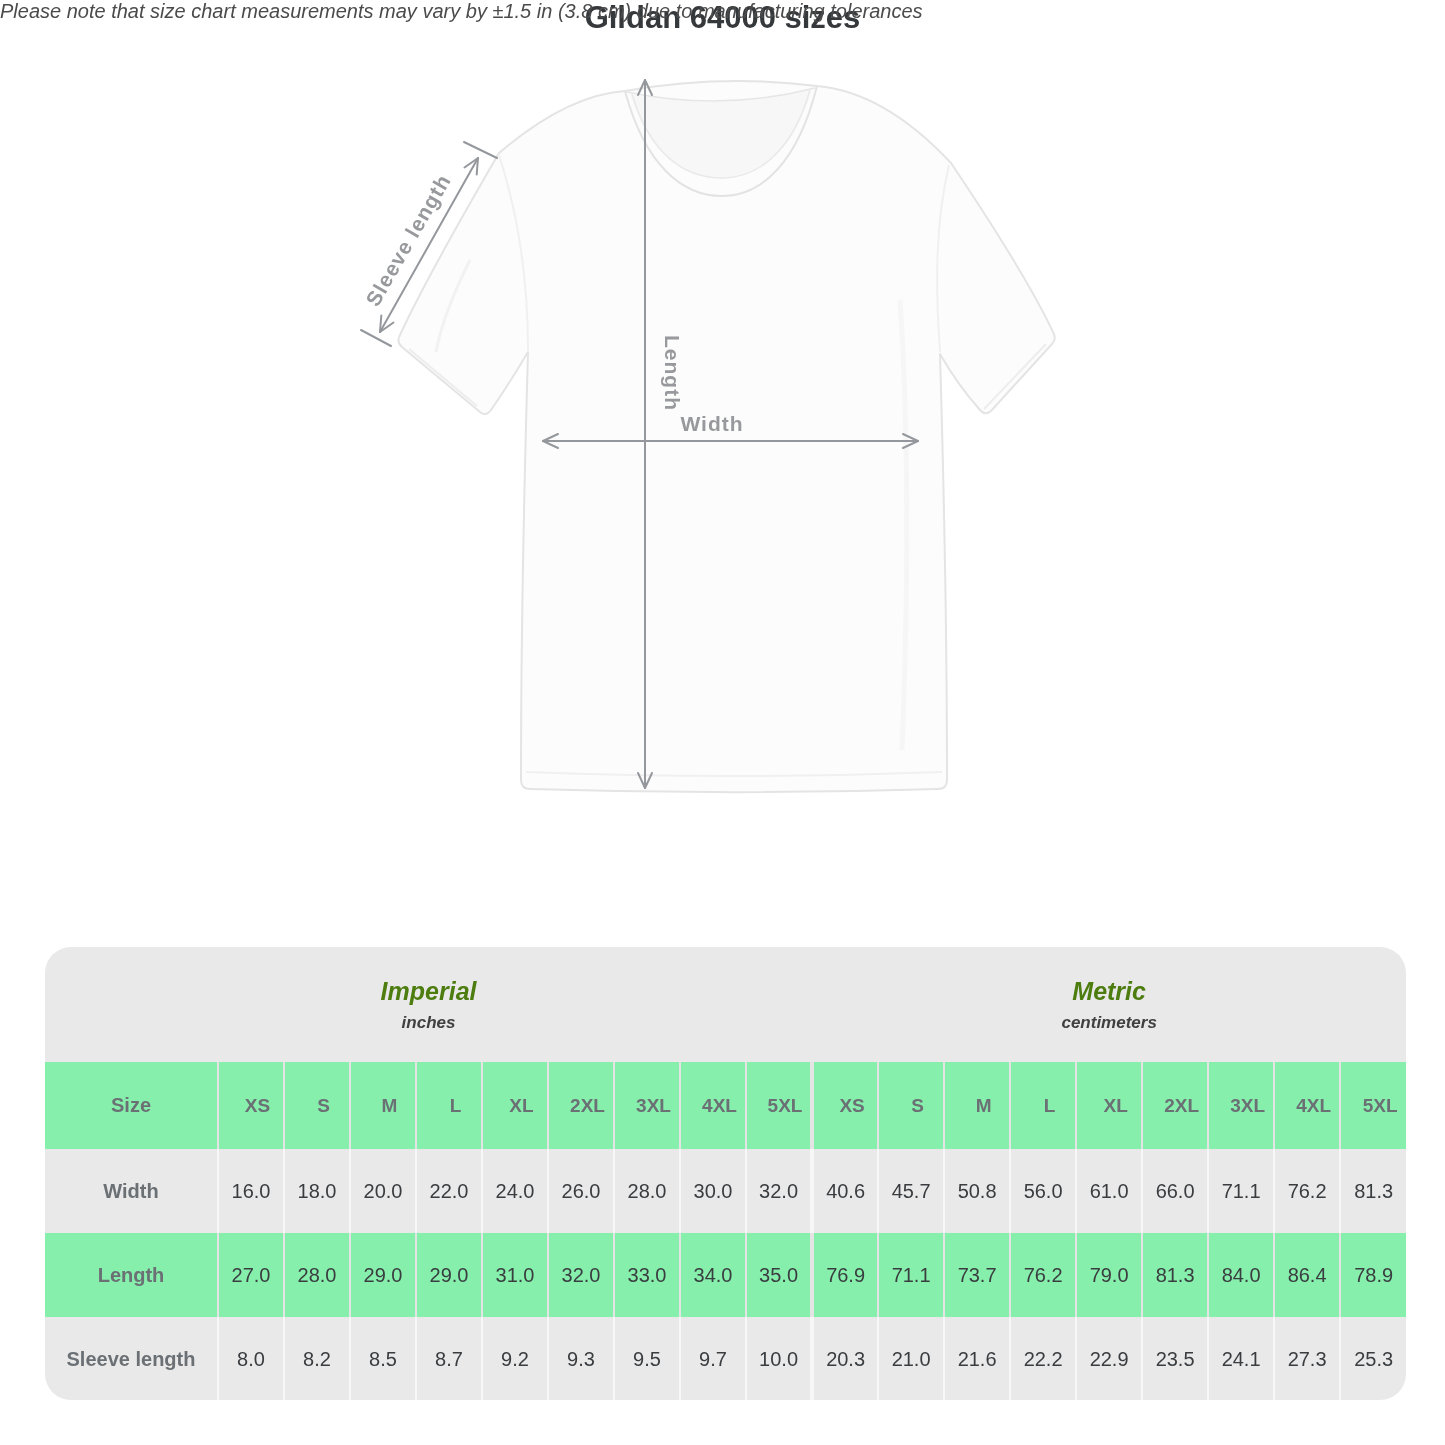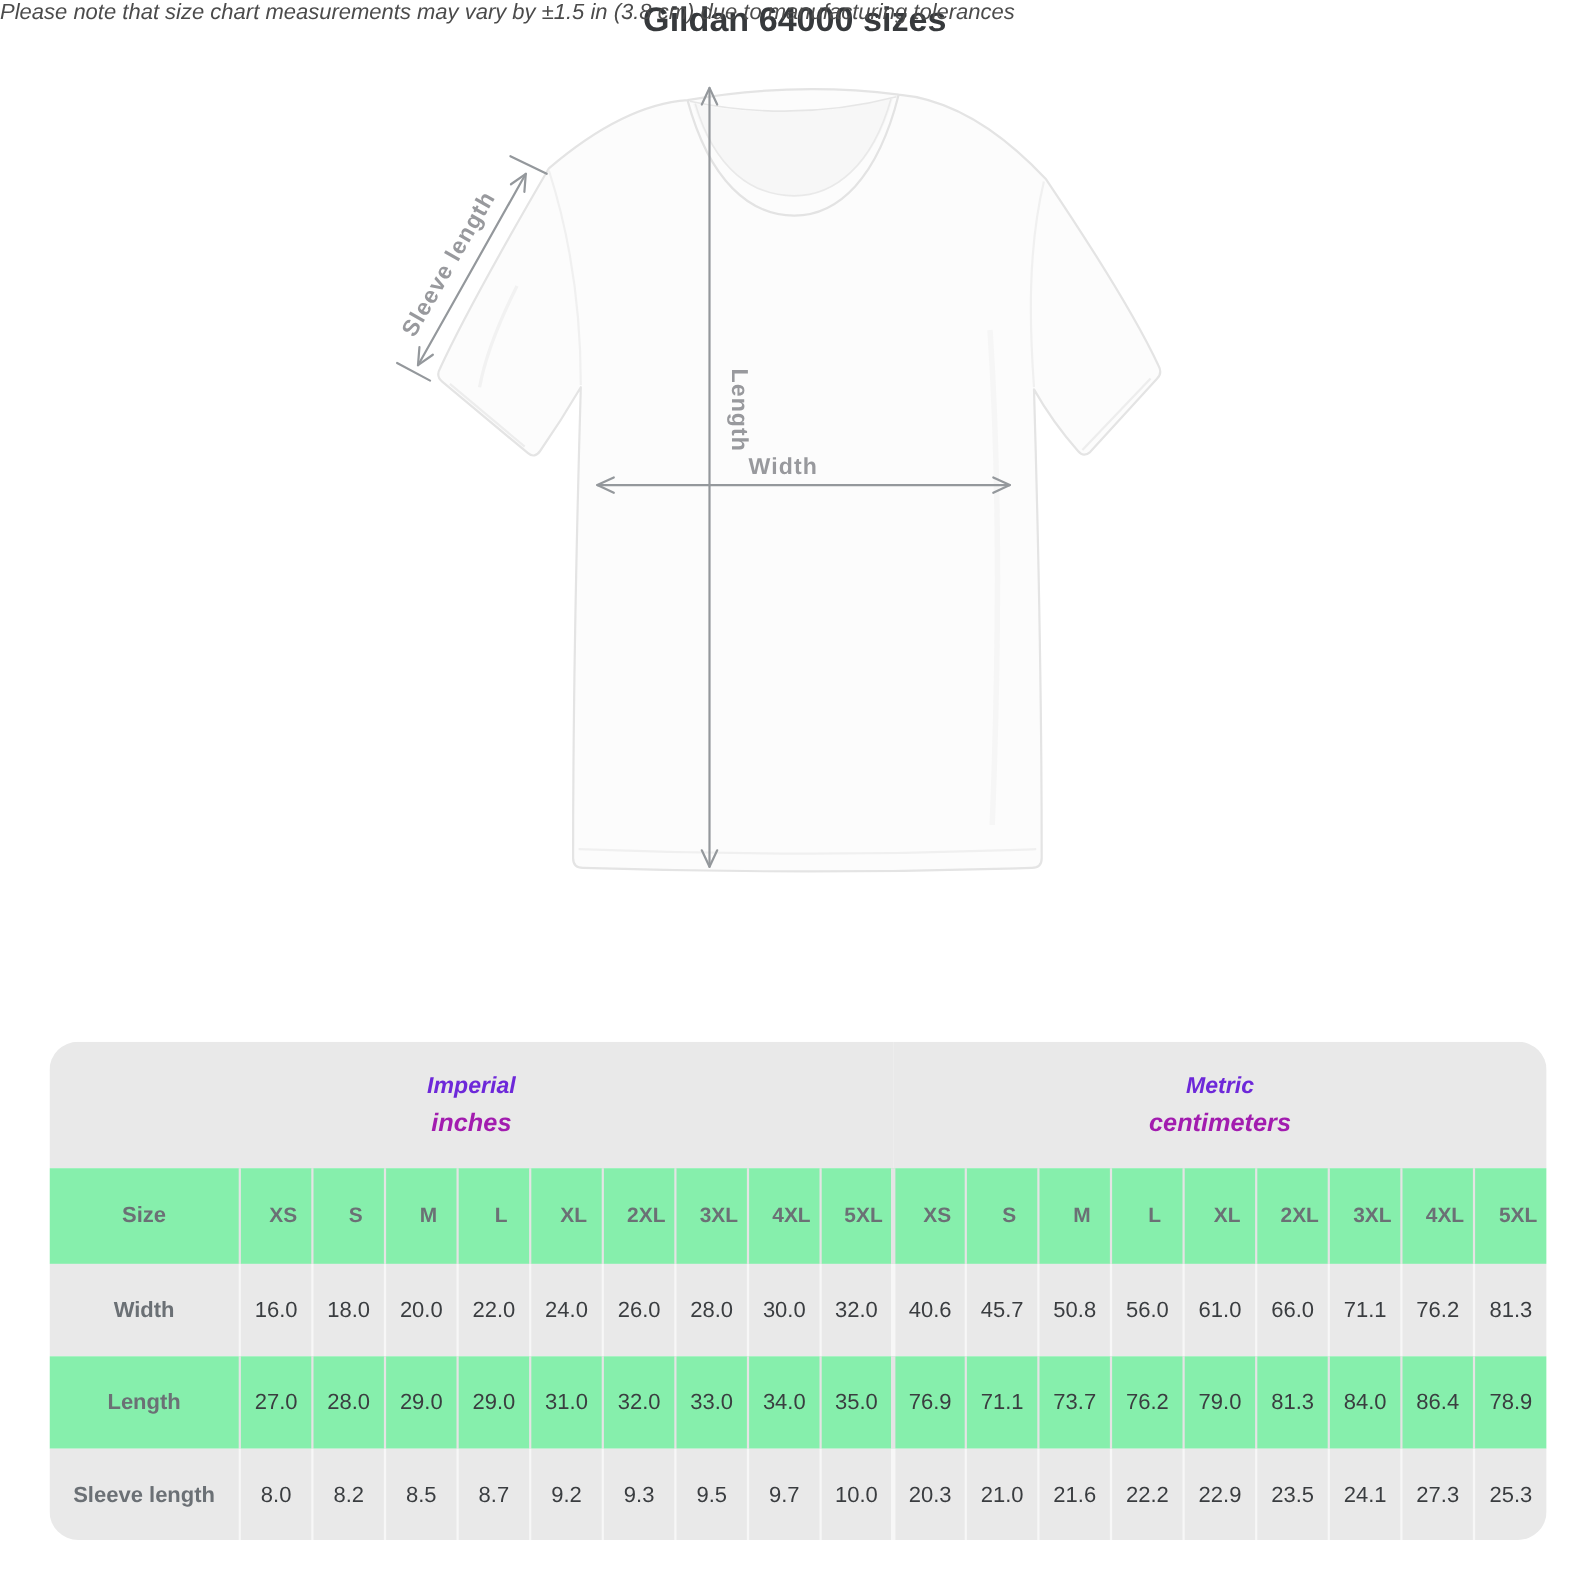--- a/index.html
+++ b/index.html
@@ -21,22 +21,22 @@
     font-size:20px;font-style:italic;color:#4b4b4b;
   }
   
   .table-wrap{
     position:absolute;left:45px;top:947px;width:1361px;height:453px;
     border-radius:26px;overflow:hidden;
   }
   table{border-collapse:collapse;table-layout:fixed;width:1361px;}
   th,td{padding:0;text-align:center;vertical-align:middle;}
   tr.band-row th{height:115px;background:#e9e9e9;vertical-align:middle;}
-  .unit-name{font-size:21px;font-weight:bold;font-style:italic;color:#6d28d9;}
-  .unit-sub{font-size:23px;font-style:italic;color:#a21caf;margin-top:7px;}
+  .unit-name{font-size:25px;font-weight:bold;font-style:italic;color:#4d7c0f;}
+  .unit-sub{font-size:17px;font-style:italic;color:#404040;margin-top:7px;}
   tr.size-row th{height:87px;background:#ffffff;}
   tr.data-row td, tr.data-row th{height:84px;}
   tr.r-white td, tr.r-white th{background:#86efac;}
   tr.r-gray td, tr.r-gray th{background:#e9e9e9;}
   .lblcol{font-size:20px;font-weight:bold;color:#6b7075;}
   .szh{font-size:19px;font-weight:bold;color:#6b7075;padding-left:13px;}
   .val{font-size:20px;color:#3a3d40;}
   .sep{border-left:2px solid #e4e4e4;}
   tr.r-gray .sep{border-left-color:#f7f7f7;}
   .gsep{border-left-width:4px;}

